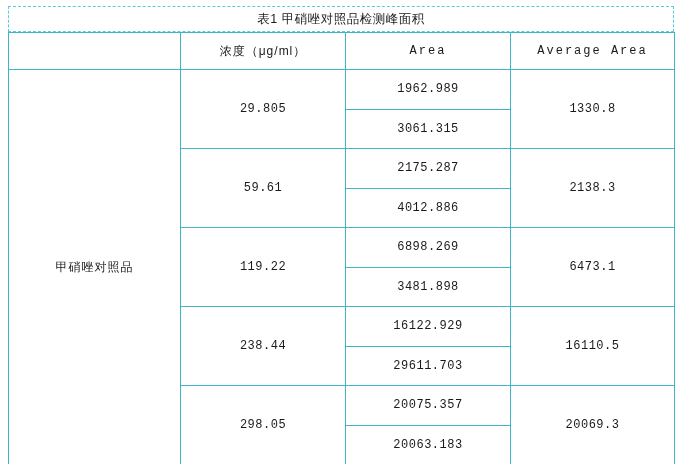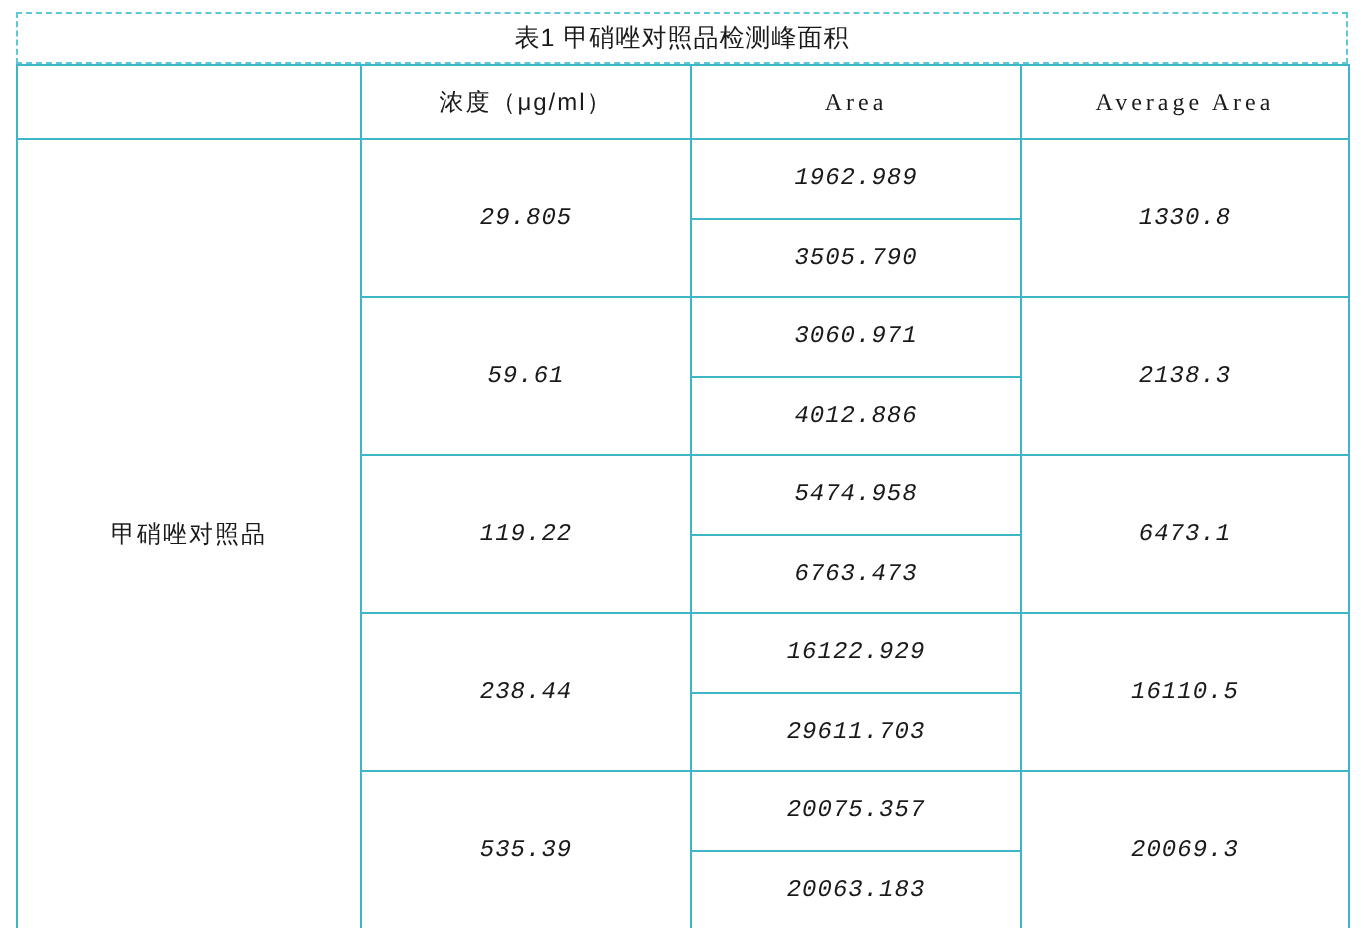--- a/index.html
+++ b/index.html
@@ -48,34 +48,33 @@
     color: #1a1a1a;
     padding: 0;
   }
   .col-name  { width: 172px; }
   .col-conc  { width: 165px; }
   .col-area  { width: 165px; }
   .col-avg   { width: 164px; }
 
   .hdr-row td { height: 36px; }
   .hdr-mono {
-    font-family: Liberation Serif, serif;
+    font-family: Liberation Mono, monospace;
     letter-spacing: 2px;
     font-size: 11.5px;
   }
   .hdr-cn {
     letter-spacing: 1px;
     font-size: 12px;
   }
   .val-row td { height: 38.5px; }
   .mono {
     font-family: "Liberation Mono", monospace;
     font-size: 11.5px;
     letter-spacing: 0.5px;
-    font-style: italic;
   }
   .sample-name {
     font-size: 12.5px;
     letter-spacing: 1px;
     font-family: Liberation Serif, serif;
   }
 </style>
 </head>
 <body>
 
@@ -100,52 +99,52 @@
         <td class="hdr-mono">Average Area</td>
       </tr>
 
       <tr class="val-row">
         <td rowspan="10" class="sample-name">甲硝唑对照品</td>
         <td rowspan="2" class="mono">29.805</td>
         <td class="mono">1962.989</td>
         <td rowspan="2" class="mono">1330.8</td>
       </tr>
       <tr class="val-row">
-        <td class="mono">3505.790</td>
+        <td class="mono">3061.315</td>
       </tr>
 
       <tr class="val-row">
         <td rowspan="2" class="mono">59.61</td>
-        <td class="mono">3060.971</td>
+        <td class="mono">2175.287</td>
         <td rowspan="2" class="mono">2138.3</td>
       </tr>
       <tr class="val-row">
         <td class="mono">4012.886</td>
       </tr>
 
       <tr class="val-row">
         <td rowspan="2" class="mono">119.22</td>
-        <td class="mono">5474.958</td>
+        <td class="mono">6898.269</td>
         <td rowspan="2" class="mono">6473.1</td>
       </tr>
       <tr class="val-row">
-        <td class="mono">6763.473</td>
+        <td class="mono">3481.898</td>
       </tr>
 
       <tr class="val-row">
         <td rowspan="2" class="mono">238.44</td>
         <td class="mono">16122.929</td>
         <td rowspan="2" class="mono">16110.5</td>
       </tr>
       <tr class="val-row">
         <td class="mono">29611.703</td>
       </tr>
 
       <tr class="val-row">
-        <td rowspan="2" class="mono">535.39</td>
+        <td rowspan="2" class="mono">298.05</td>
         <td class="mono">20075.357</td>
         <td rowspan="2" class="mono">20069.3</td>
       </tr>
       <tr class="val-row">
         <td class="mono">20063.183</td>
       </tr>
     </tbody>
   </table>
 
 </div>

